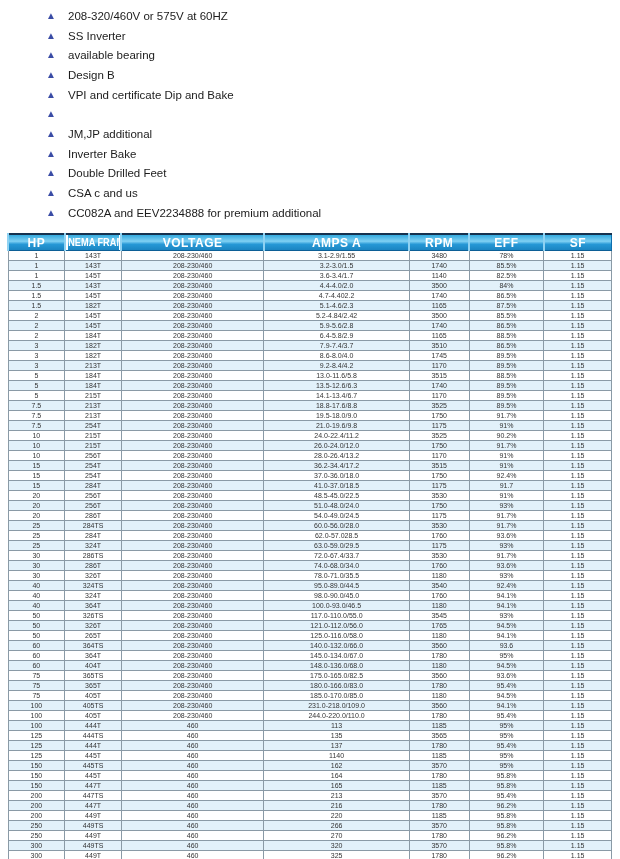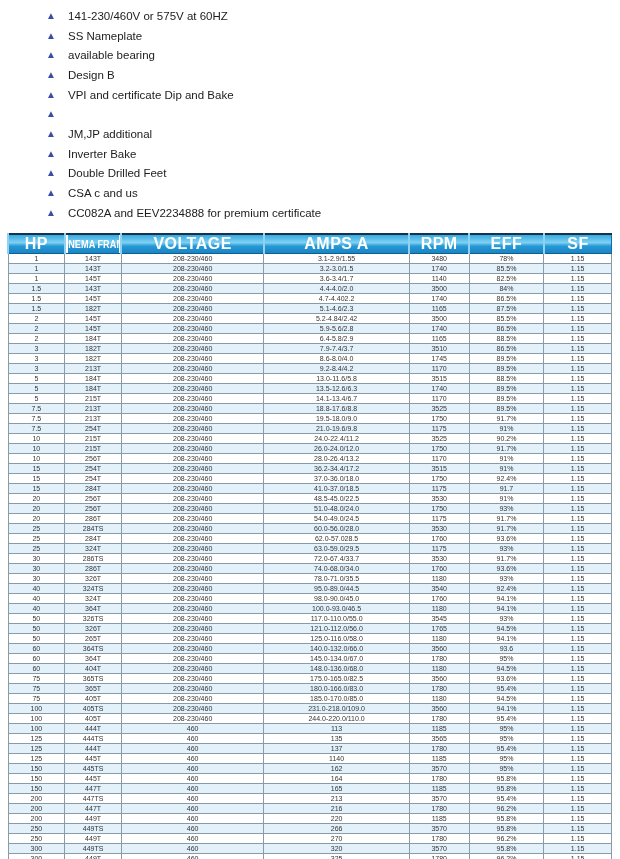--- a/index.html
+++ b/index.html
@@ -48,21 +48,21 @@
     left: 7px;
     top: 233px;
     width: 605px;
     border-collapse: collapse;
     table-layout: fixed;
     border: 1px solid #3f4f5e;
     border-top: 2px solid #16324f;
   }
   .spec-table th {
     height: 15px;
-    font-size: 16px;
+    font-size: 12px;
     font-weight: bold;
     color: var(--header-text, #ffffff);
     text-align: center;
     vertical-align: middle;
     padding: 0;
     border-left: 2px solid #8fd2f2;
     border-right: 1px solid #0e6fae;
     border-bottom: 1px solid #0c5f96;
     letter-spacing: 0.5px;
     overflow: hidden;
@@ -87,25 +87,25 @@
   }
 </style>
 </head>
 <body>
 
 <div class="page">
 
   <ul class="feature-list">
       <li class="feature-item">
         <span class="bullet-triangle">▲</span>
-        <span>141-230/460V or 575V at 60HZ</span>
-      </li>
-      <li class="feature-item">
-        <span class="bullet-triangle">▲</span>
-        <span>SS Nameplate</span>
+        <span>208-320/460V or 575V at 60HZ</span>
+      </li>
+      <li class="feature-item">
+        <span class="bullet-triangle">▲</span>
+        <span>SS Inverter</span>
       </li>
       <li class="feature-item">
         <span class="bullet-triangle">▲</span>
         <span>available bearing</span>
       </li>
       <li class="feature-item">
         <span class="bullet-triangle">▲</span>
         <span>Design B</span>
       </li>
       <li class="feature-item">
@@ -126,21 +126,21 @@
       <li class="feature-item">
         <span class="bullet-triangle">▲</span>
         <span>Double Drilled Feet</span>
       </li>
       <li class="feature-item">
         <span class="bullet-triangle">▲</span>
         <span>CSA c and us</span>
       </li>
       <li class="feature-item">
         <span class="bullet-triangle">▲</span>
-        <span>CC082A and EEV2234888 for premium certificate</span>
+        <span>CC082A and EEV2234888 for premium additional</span>
       </li>
     </ul>
 
   <table class="spec-table">
     <colgroup>
       <col style="width:9.4%">
       <col style="width:9.4%">
       <col style="width:23.6%">
       <col style="width:24.1%">
       <col style="width:9.9%">

